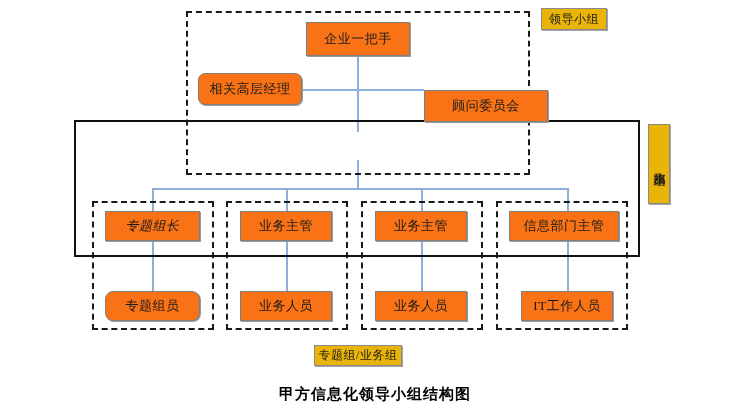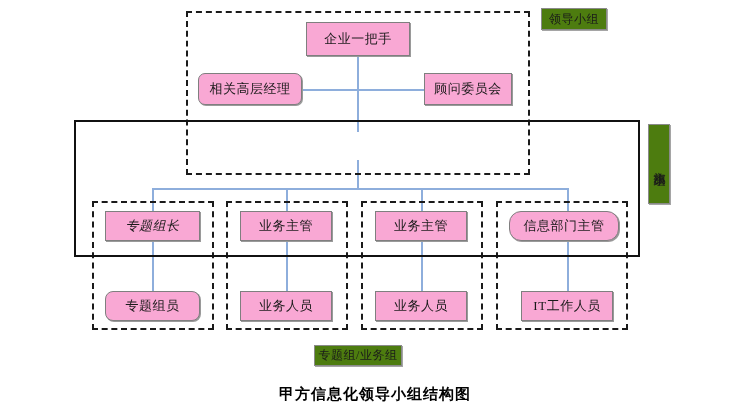--- a/index.html
+++ b/index.html
@@ -15,21 +15,21 @@
     width: 750px;
     height: 420px;
     background: #ffffff;
     overflow: hidden;
   }
 
   
   .node {
     position: absolute;
     box-sizing: border-box;
-    background: #f9a8d4;
+    background: #f97316;
     border: 1px solid #7f7f7f;
     box-shadow: 1px 1px 0 0 #9a9a9a;
     display: flex;
     align-items: center;
     justify-content: center;
     font-size: 13px;
     color: #1a1a1a;
     letter-spacing: 0.5px;
     white-space: nowrap;
     z-index: 6;
@@ -50,21 +50,21 @@
     background: transparent;
     z-index: 4;
   }
 
   
   .tag {
     position: absolute;
     box-sizing: border-box;
     border: 1px solid #8a8a8a;
     box-shadow: 1px 1px 0 0 #a5a5a5;
-    background: #4d7c0f;
+    background: #eab308;
     font-size: 12px;
     color: #1a1a1a;
     display: flex;
     align-items: center;
     justify-content: center;
     letter-spacing: 0.5px;
     z-index: 7;
   }
   .tag.vertical {
     writing-mode: vertical-rl;
@@ -119,27 +119,27 @@
 
   <div class="conn v" style="left:152px; top:188px; height:103px;"></div>
   <div class="conn v" style="left:286px; top:188px; height:103px;"></div>
   <div class="conn v" style="left:421px; top:188px; height:103px;"></div>
   <div class="conn v" style="left:567px; top:188px; height:103px;"></div>
 
   <div class="node" style="left:306px; top:22px; width:104px; height:34px;">企业一把手</div>
 
   <div class="node" style="left:198px; top:73px; width:104px; height:32px;border-radius:7px;">相关高层经理</div>
 
-  <div class="node" style="left:424px; top:73px; width:88px; height:32px;">顾问委员会</div>
+  <div class="node" style="left:424px; top:90px; width:124px; height:32px;">顾问委员会</div>
 
 
   <div class="node" style="left:105px; top:211px; width:95px; height:30px;font-style:italic;">专题组长</div>
   <div class="node" style="left:240px; top:211px; width:92px; height:30px;">业务主管</div>
   <div class="node" style="left:375px; top:211px; width:92px; height:30px;">业务主管</div>
-  <div class="node" style="left:509px; top:211px; width:110px; height:30px;border-radius:12px;">信息部门主管</div>
+  <div class="node" style="left:509px; top:211px; width:110px; height:30px;">信息部门主管</div>
 
   <div class="node" style="left:105px; top:291px; width:95px; height:30px;border-radius:8px;">专题组员</div>
   <div class="node" style="left:240px; top:291px; width:92px; height:30px;">业务人员</div>
   <div class="node" style="left:375px; top:291px; width:92px; height:30px;">业务人员</div>
   <div class="node" style="left:521px; top:291px; width:92px; height:30px;">IT工作人员</div>
 
   <div class="tag" style="left:541px; top:8px; width:66px; height:22px;">领导小组</div>
 
   <div class="tag vertical" style="left:648px; top:124px; width:22px; height:80px;">实施小组</div>
 

